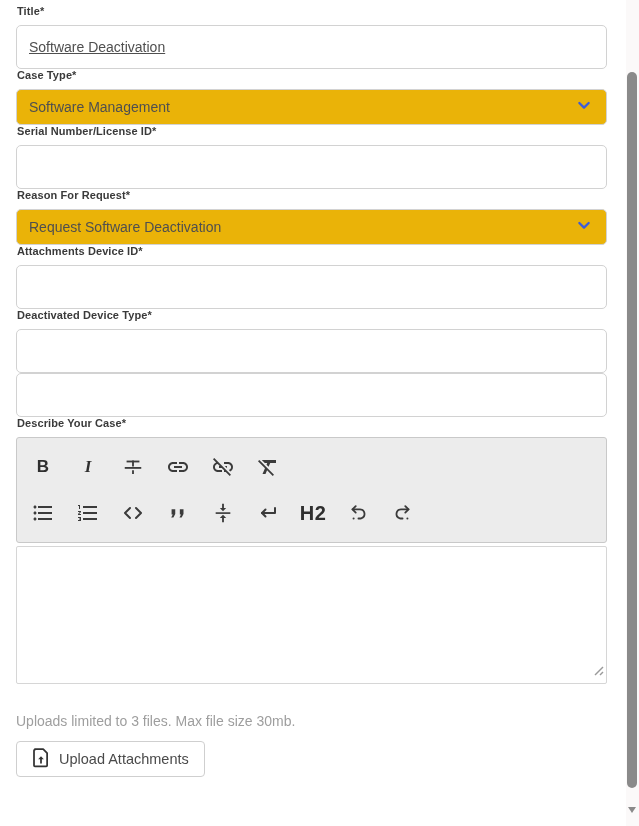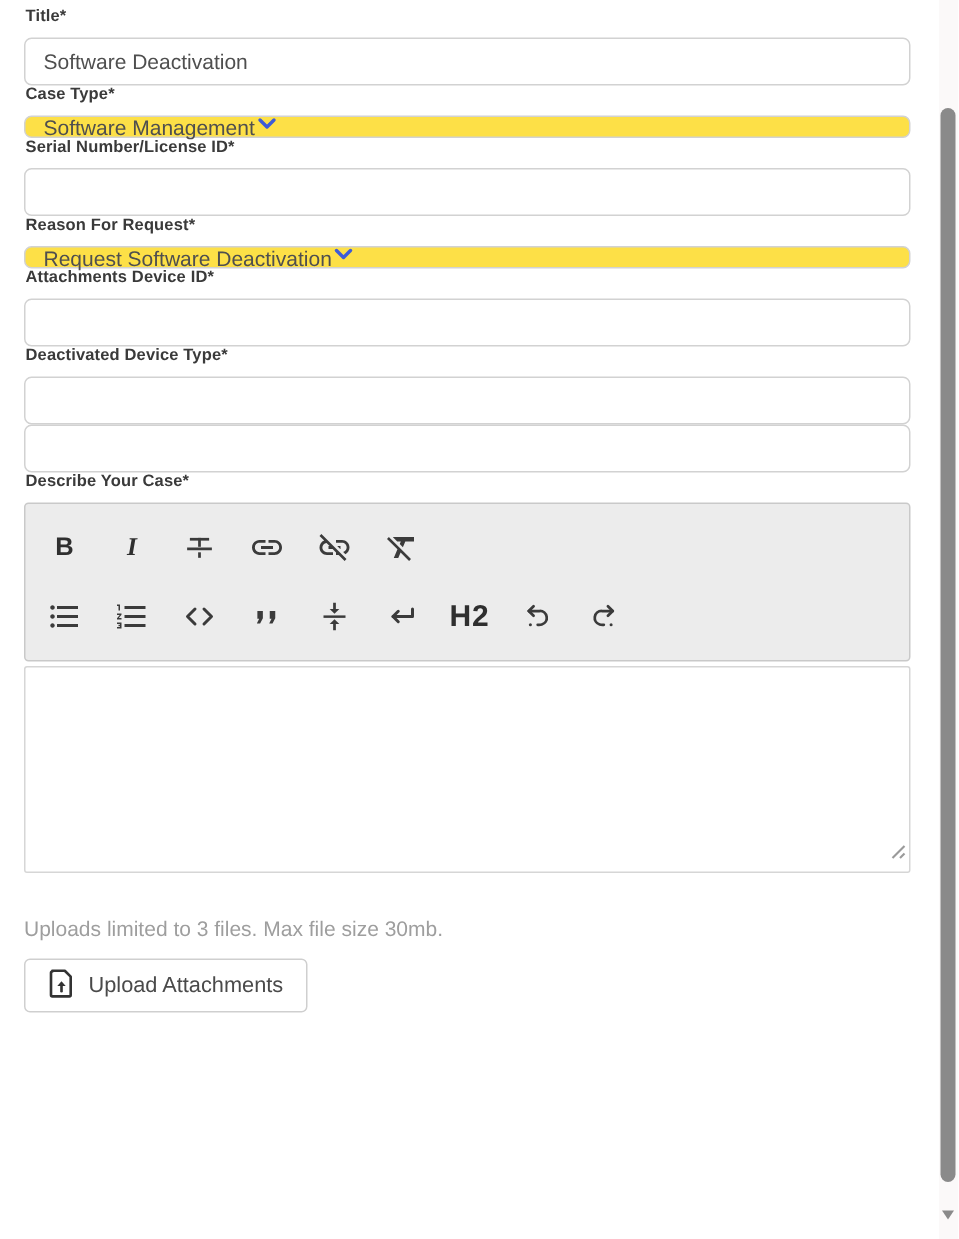--- a/index.html
+++ b/index.html
@@ -8,29 +8,30 @@
     font-family:"Liberation Sans", sans-serif;overflow:hidden;
   }
   .content{position:absolute;left:16px;top:0;width:591px;}
   .group{margin-bottom:0;}
   .group:first-child{margin-top:5px;}
   .field-label{
     font-size:11px;font-weight:700;color:#3a3a3a;margin:0 0 7px 1px;
     letter-spacing:.1px;line-height:13px;
   }
   .text-input{
-    box-sizing:border-box;display:block;width:100%;height:32px;
+    box-sizing:border-box;display:block;width:100%;height:44px;
     border:1px solid #d2d2d2;border-radius:5px;padding:0 12px;
     font-size:14px;color:#4f4f4f;background:#fff;outline:none;
     font-family:"Liberation Sans",sans-serif;
+    text-decoration:underline;
   }
   .select{
-    box-sizing:border-box;width:100%;height:15px;border:1px solid #d2d2d2;
+    box-sizing:border-box;width:100%;height:36px;border:1px solid #d2d2d2;
     border-radius:5px;padding:0 12px;display:flex;align-items:center;
-    cursor:pointer;background:#fde047;
+    justify-content:space-between;cursor:pointer;background:#eab308;
   }
   .select-value{font-size:14px;color:#4f4f4f;}
   .chevron{flex:0 0 auto;margin-right:2px;}
   
   .editor{margin-top:5px;}
   .toolbar{
     box-sizing:border-box;background:#ececec;border:1px solid #c9c9c9;
     border-radius:3px;padding:6px 10px;
   }
   .tb-row{display:flex;align-items:center;height:46px;gap:13px;}

